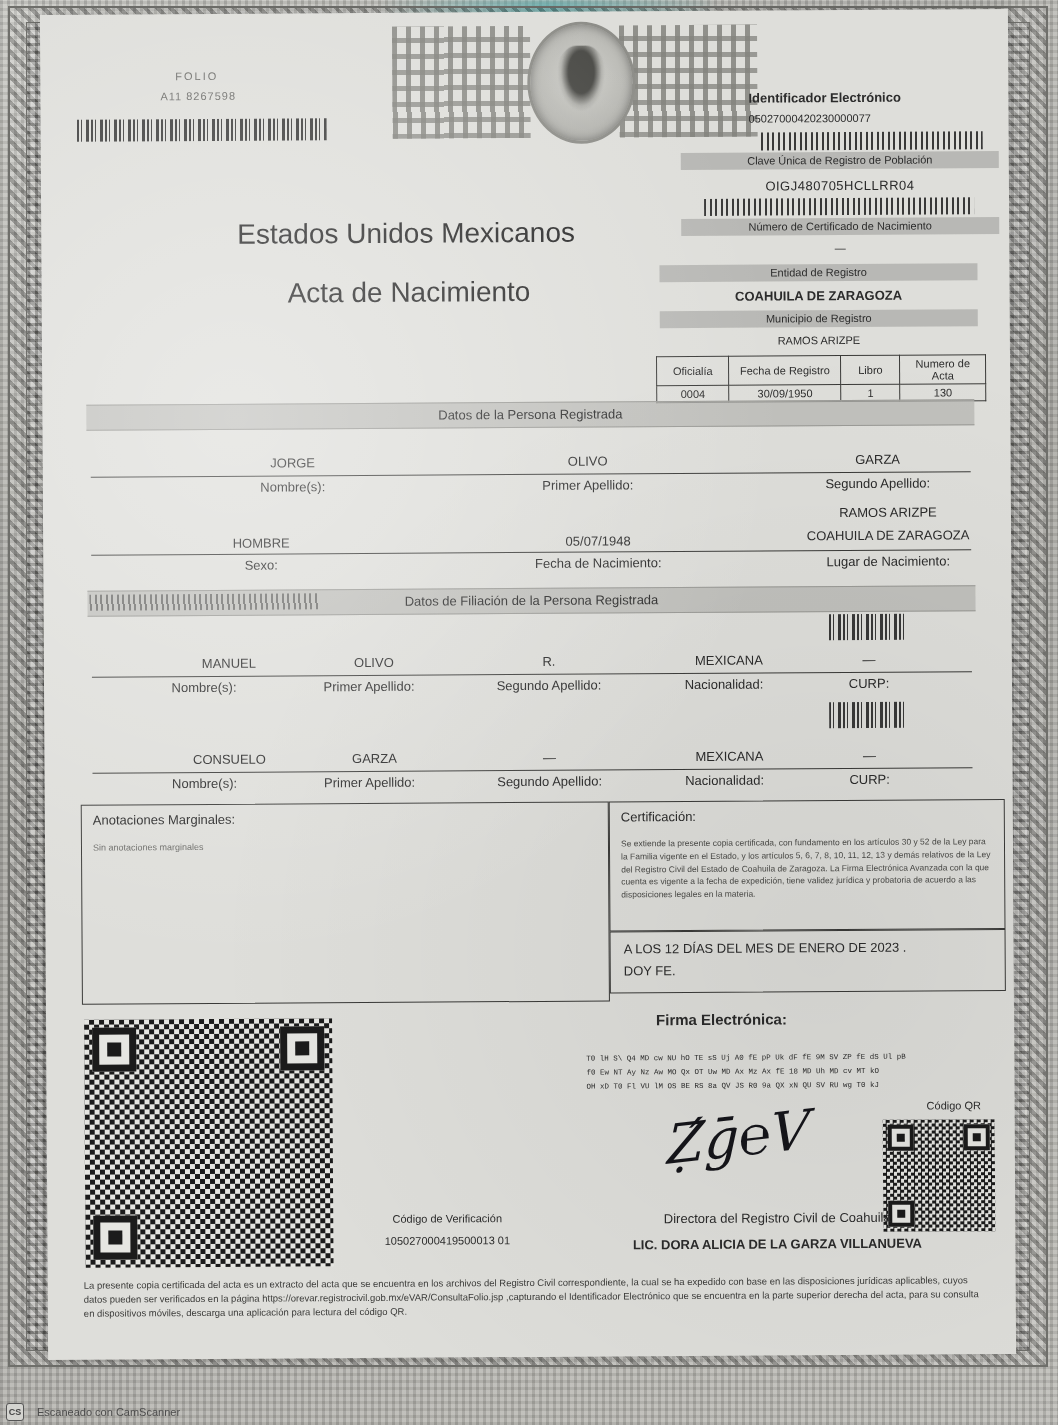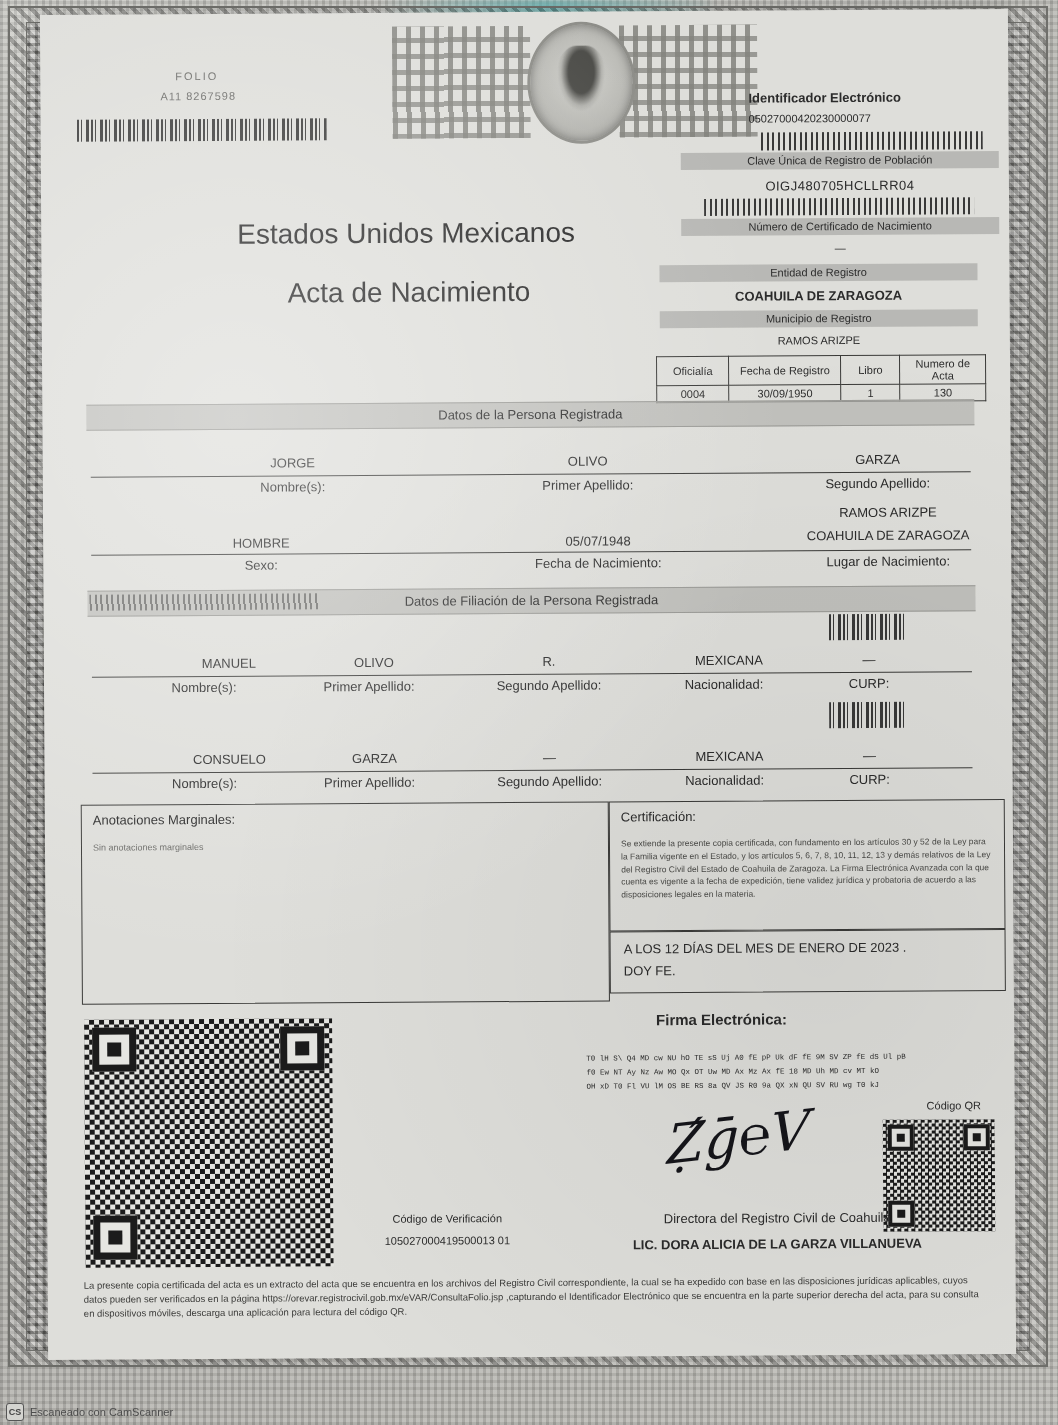--- a/index.html
+++ b/index.html
@@ -148,21 +148,21 @@
     font-family: "DejaVu Serif", serif;
     font-style: italic;
     font-size: 54px;
     color: #15151a;
     transform: rotate(-6deg) skewX(-8deg);
     white-space: nowrap;
   }
   .footer-note { position:absolute; font-size:9.5px; line-height:1.45; color:#3a3a38; }
   .cs-badge {
     position:absolute; left:6px; bottom:4px;
-    display:flex; align-items:center; gap:6px;
+    display:flex; align-items:center; gap:13px;
     color:#4d4d4d; font-size:11px;
   }
   .cs-badge .ico {
     width:18px;height:18px;border:1.5px solid #555; border-radius:3px;
     display:flex;align-items:center;justify-content:center;
     font-size:9px;font-weight:bold;color:#444;background:#d4d4d0;
   }
   .hdr-bar { position:absolute; height:17px; background: rgba(178,178,174,.85); }
 </style>
 </head>

